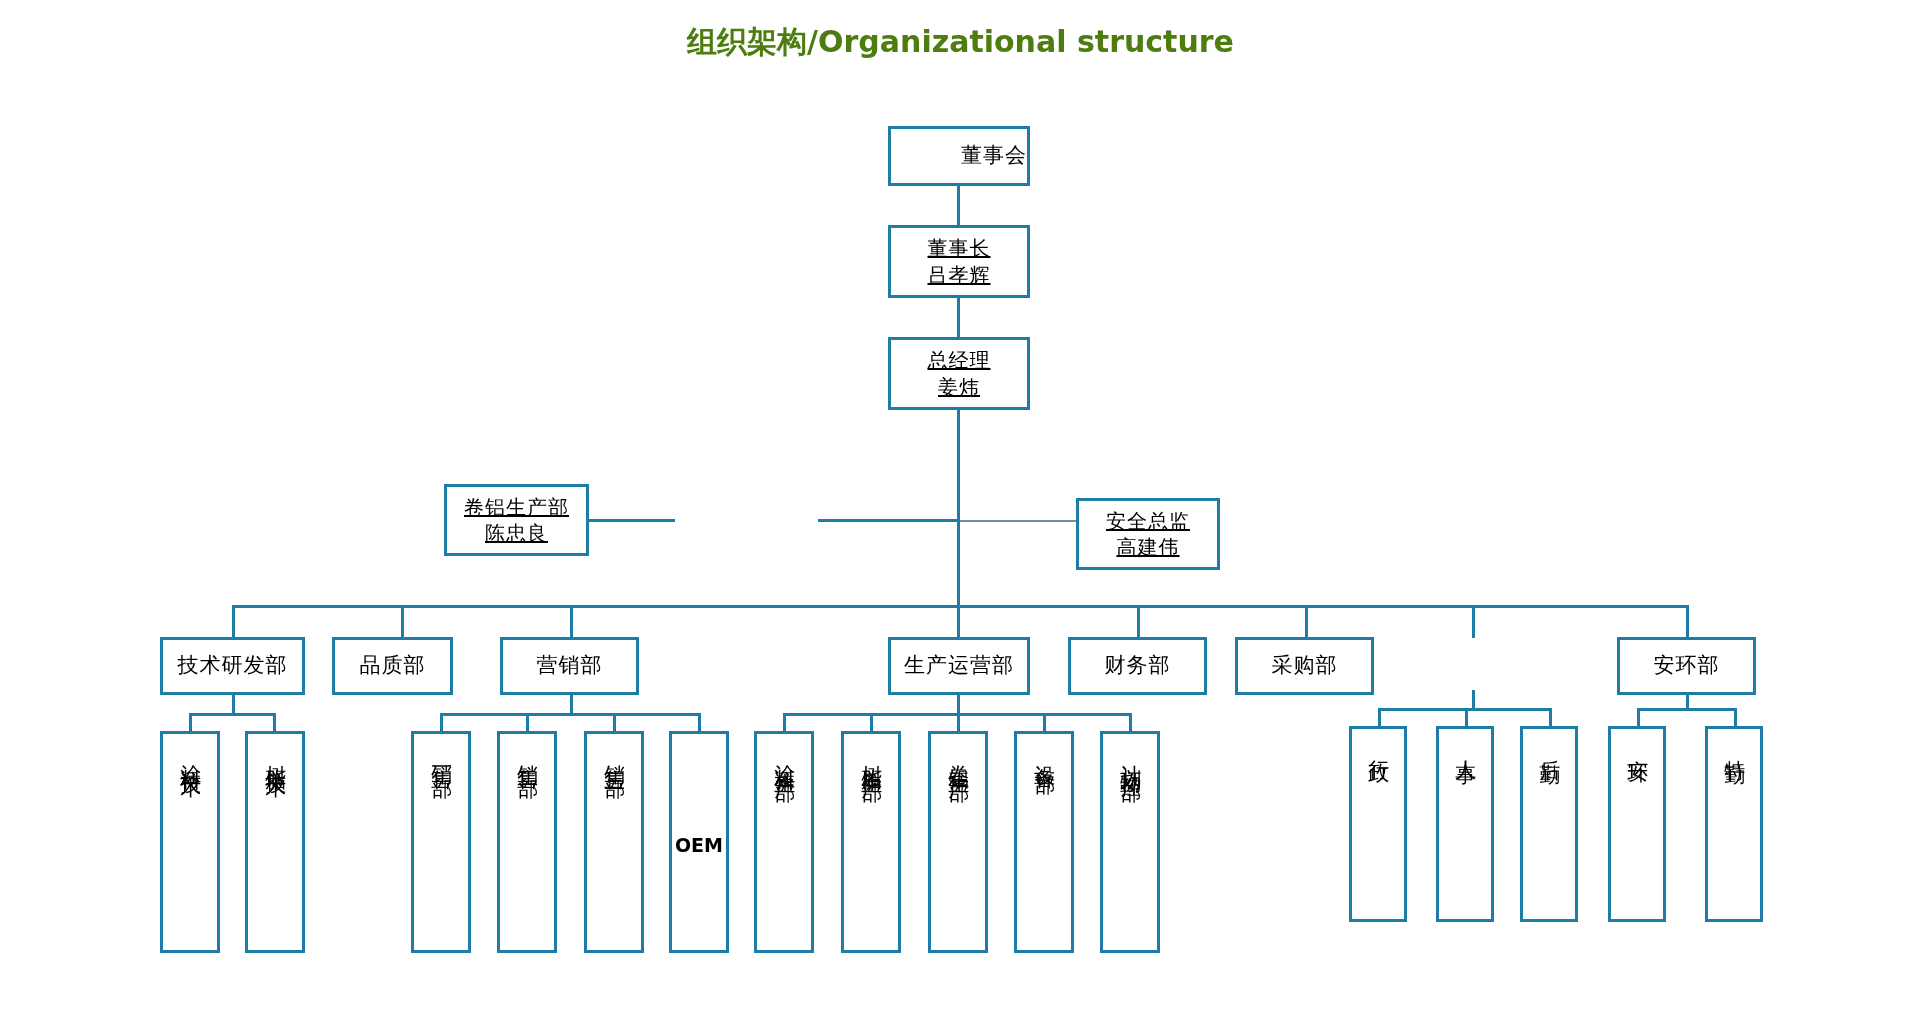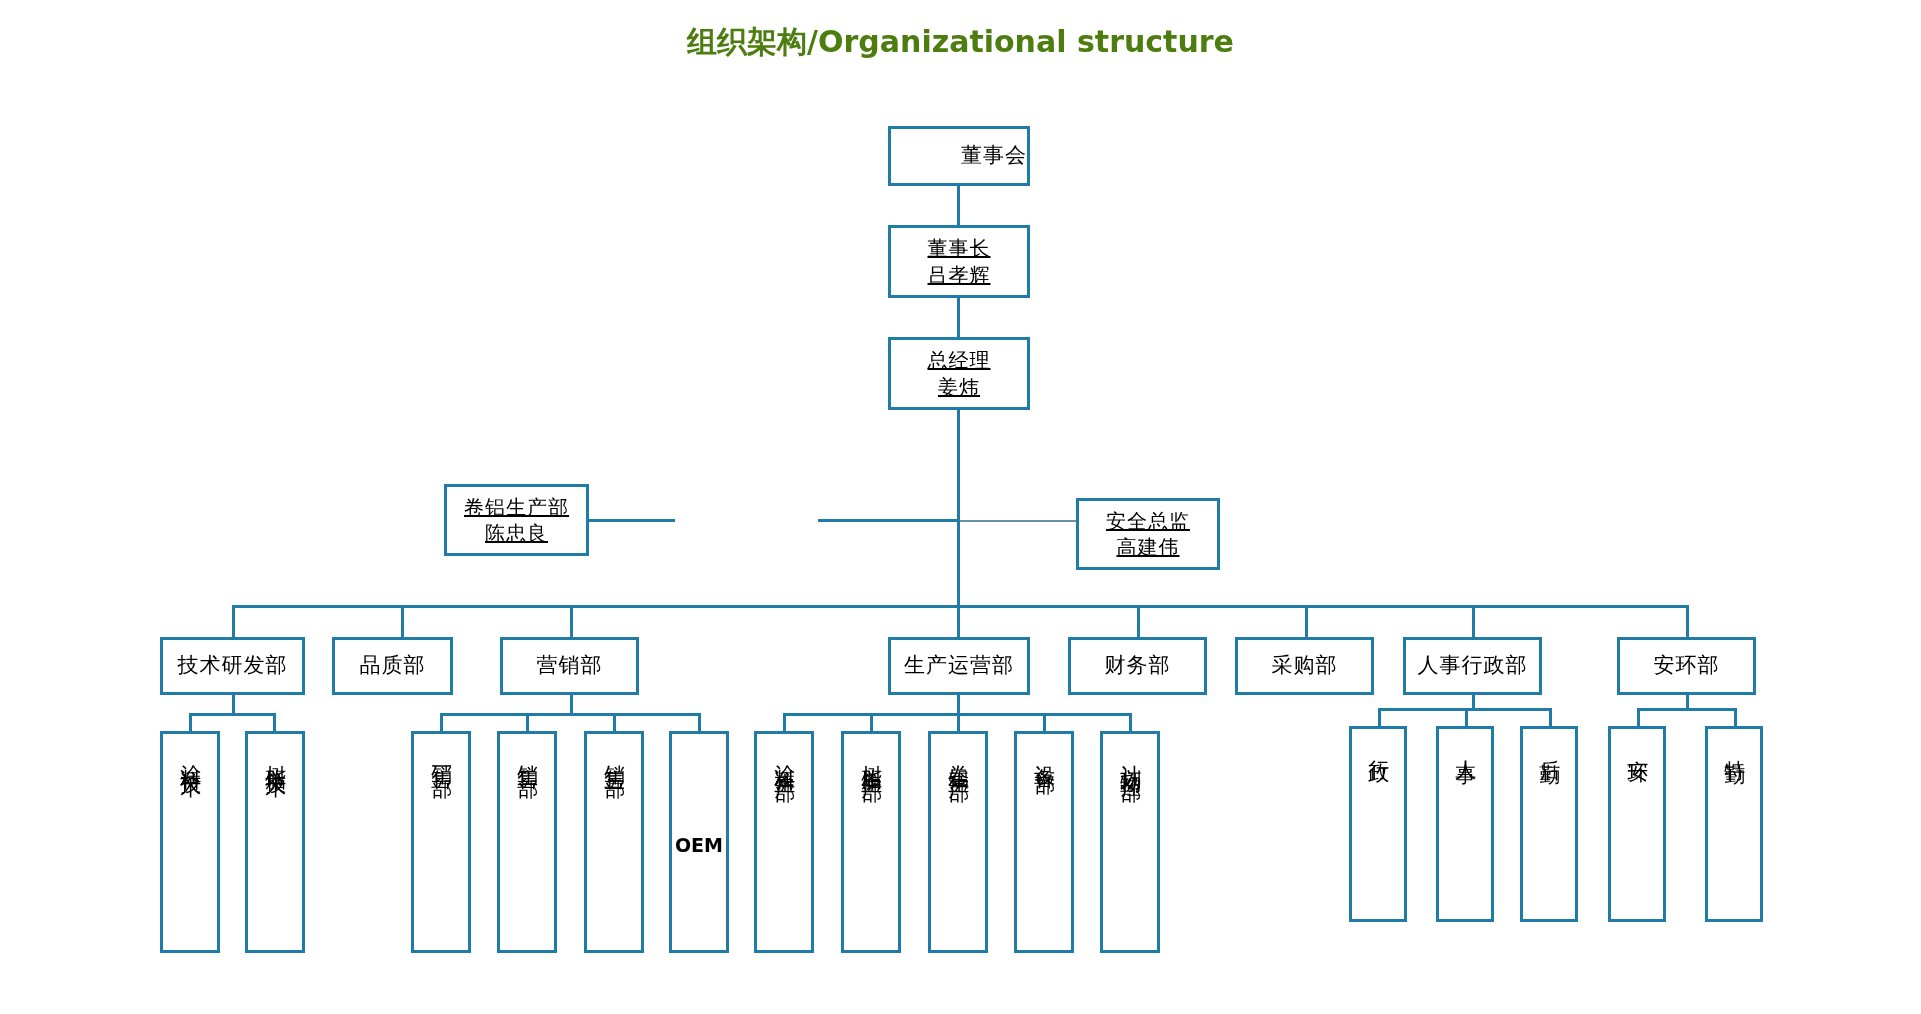--- a/index.html
+++ b/index.html
@@ -217,25 +217,20 @@
       <span class="ln">财务部</span>
     </span>
   </div>
 
   <div class="node h-node" style="left:1235px; top:637px; width:139px; height:58px;">
     <span class="lines">
       <span class="ln">采购部</span>
     </span>
   </div>
 
-  <div class="node h-node" style="left:1403px; top:637px; width:139px; height:58px;">
-    <span class="lines">
-      <span class="ln">人事行政部</span>
-    </span>
-  </div>
 
   <div class="node h-node" style="left:1617px; top:637px; width:139px; height:58px;">
     <span class="lines">
       <span class="ln">安环部</span>
     </span>
   </div>
 
   <div class="node v-node" style="left:160px; top:731px; width:60px; height:222px;">
     <span class="vtext">涂料技术</span>
   </div>

